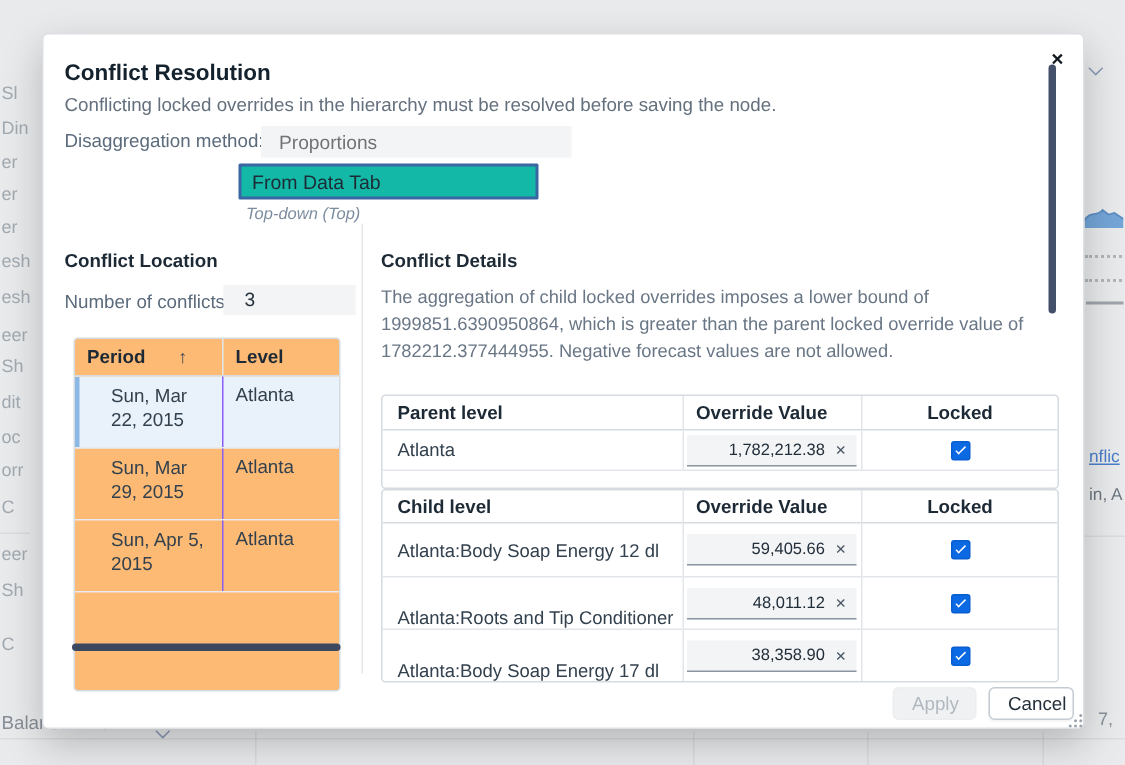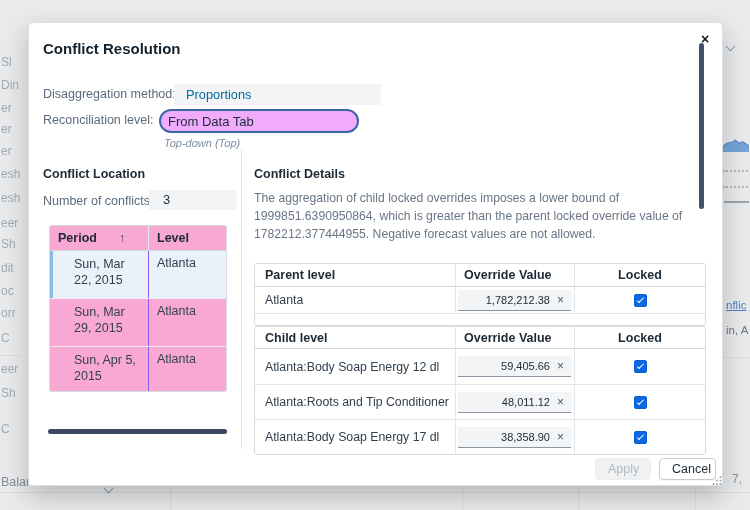--- a/index.html
+++ b/index.html
@@ -27,53 +27,53 @@
            border:1px solid #dddfe2; border-radius:4px; box-shadow:0 10px 26px rgba(0,0,0,.22); }
   .close-btn { position:absolute; top:6px; right:7px; width:20px; height:20px; border:none; background:transparent;
                font-size:14px; font-weight:700; color:#101820; cursor:pointer; line-height:20px; text-align:center; padding:0; }
   .v-scroll { position:absolute; left:670px; top:20px; width:5px; height:166px; background:#44506a; border-radius:3px; }
 
   .m-title { position:absolute; left:14px; top:17px; font-size:15px; font-weight:700; color:#14222e; }
   .m-sub { position:absolute; left:14px; top:40px; font-size:12.5px; color:#64707d; }
 
   .f-label { position:absolute; left:14px; font-size:12.5px; color:#5b6b7c; }
   .ro-field { position:absolute; left:145px; top:61px; width:207px; height:21px; background:#f3f4f6;
-              font-size:12.8px; color:#0369a1; line-height:21px; padding-left:12px; }
+              font-size:12.8px; color:#737373; line-height:21px; padding-left:12px; }
   .rec-input { position:absolute; left:130px; top:86px; width:200px; height:24px; border:2px solid #3a67a4;
-               border-radius:12px; background:#f0abfc; font-family:"Liberation Sans",sans-serif;
+               border-radius:1px; background:#14b8a6; font-family:"Liberation Sans",sans-serif;
                font-size:13px; color:#1c2b36; padding:0 12px 0 7px; outline:none; }
   .helper { position:absolute; left:135px; top:114px; font-size:11px; color:#7d8da0;font-style:italic; }
 
   .panel-divider { position:absolute; left:212px; top:126px; width:1px; height:300px; background:#e3e7ea; }
 
   
   .sec-head { position:absolute; font-size:12.5px; font-weight:700; color:#1d2a36; }
   .count-label { position:absolute; left:14px; top:171px; font-size:12.5px; color:#5b6b7c; }
   .count-field { position:absolute; left:120px; top:167px; width:88px; height:20px; background:#f3f4f6;
                  font-size:12.8px; color:#24313c; line-height:20px; padding-left:14px; }
 
-  .loc-table { position:absolute; left:20px; top:202px; width:178px; height:167px;
-               border:1px solid #d5dbe1; border-radius:3px; background:#f9a8d4; overflow:hidden; }
+  .loc-table { position:absolute; left:20px; top:202px; width:178px; height:236px;
+               border:1px solid #d5dbe1; border-radius:3px; background:#fdba74; overflow:hidden; }
   .loc-head { display:flex; height:25px; border-bottom:1px solid #d5dbe1; align-items:center; }
   .loc-head .c1 { width:99px; border-right:1px solid #e3e7eb; height:100%; display:flex; align-items:center; padding-left:8px;
                   font-size:12.5px; font-weight:700; color:#1d2a36; }
   .loc-head .c2 { flex:1; display:flex; align-items:center; padding-left:8px; font-size:12.5px; font-weight:700; color:#1d2a36; }
   .sort-arrow { margin-left:22px; font-weight:400; color:#33414e; font-size:12px; }
   .loc-row { display:flex; height:48px; border-bottom:1px solid #e7eaee; cursor:pointer; }
   .loc-row .c1 { width:99px; border-right:1px solid #8b5cf6; padding:5px 6px 0 24px; font-size:12.5px; color:#33414e; line-height:1.3; }
   .loc-row .c2 { flex:1; padding:5px 0 0 8px; font-size:12.5px; color:#33414e; }
   .loc-row.selected { background:#e9f2fb; box-shadow:inset 3px 0 0 #8cb8e4; }
   .h-scroll { position:absolute; left:19px; top:406px; width:179px; height:5px; background:#3c4860; border-radius:3px; }
 
   
   .details-msg { position:absolute; left:225px; top:166px; width:452px; font-size:12.2px; line-height:1.48; color:#697685; }
 
   .dt { position:absolute; left:225px; width:452px; border:1px solid #d5dbe1; border-radius:3px; background:#fff; overflow:hidden; }
   .dt-row { display:flex; align-items:center; }
-  .dt-row + .dt-row { border-top:1px solid #e2e6ea; }
+  .dt-row + .dt-row { border-top:1px solid #e2e6ea;align-items:flex-end; }
   .dt .cn { width:200px; padding-left:10px; font-size:12.3px; color:#33414e; white-space:nowrap; overflow:hidden; }
   .dt .cv { width:119px; border-left:1px solid #e2e6ea; align-self:stretch; display:flex; align-items:center; }
   .dt .cl { flex:1; border-left:1px solid #e2e6ea; align-self:stretch; display:flex; align-items:center; justify-content:center; }
   .dt-header { display:flex; align-items:center; border-bottom:1px solid #d5dbe1; }
   .dt-header .cn { font-weight:700; color:#1d2a36; font-size:12.5px; }
   .dt-header .cv, .dt-header .cl { font-weight:700; color:#1d2a36; font-size:12.5px; }
   .dt-header .cv { padding-left:8px; }
   .parent-table { top:240px; }
   .parent-table .dt-header { height:23px; }
   .parent-table .dt-row { height:26px; }
@@ -144,25 +144,25 @@
     <div class="bline" style="left:578px;top:488px;width:1px;height:22px"></div>
     <div class="bline" style="left:695px;top:488px;width:1px;height:22px"></div>
   </div>
 
   <div class="modal">
 
     <button class="close-btn">×</button>
     <div class="v-scroll"></div>
 
     <div class="m-title">Conflict Resolution</div>
+    <div class="m-sub">Conflicting locked overrides in the hierarchy must be resolved before saving the node.</div>
 
     <span class="f-label" style="top:64px">Disaggregation method:</span>
     <div class="ro-field">Proportions</div>
 
-    <span class="f-label" style="top:90px">Reconciliation level:</span>
     <input class="rec-input" type="text" value="From Data Tab" style="">
     <div class="helper">Top-down (Top)</div>
 
     <div class="panel-divider"></div>
 
     <div class="sec-head" style="left:14px;top:144px">Conflict Location</div>
     <span class="count-label">Number of conflicts:</span>
     <div class="count-field">3</div>
 
     <div class="loc-table">

